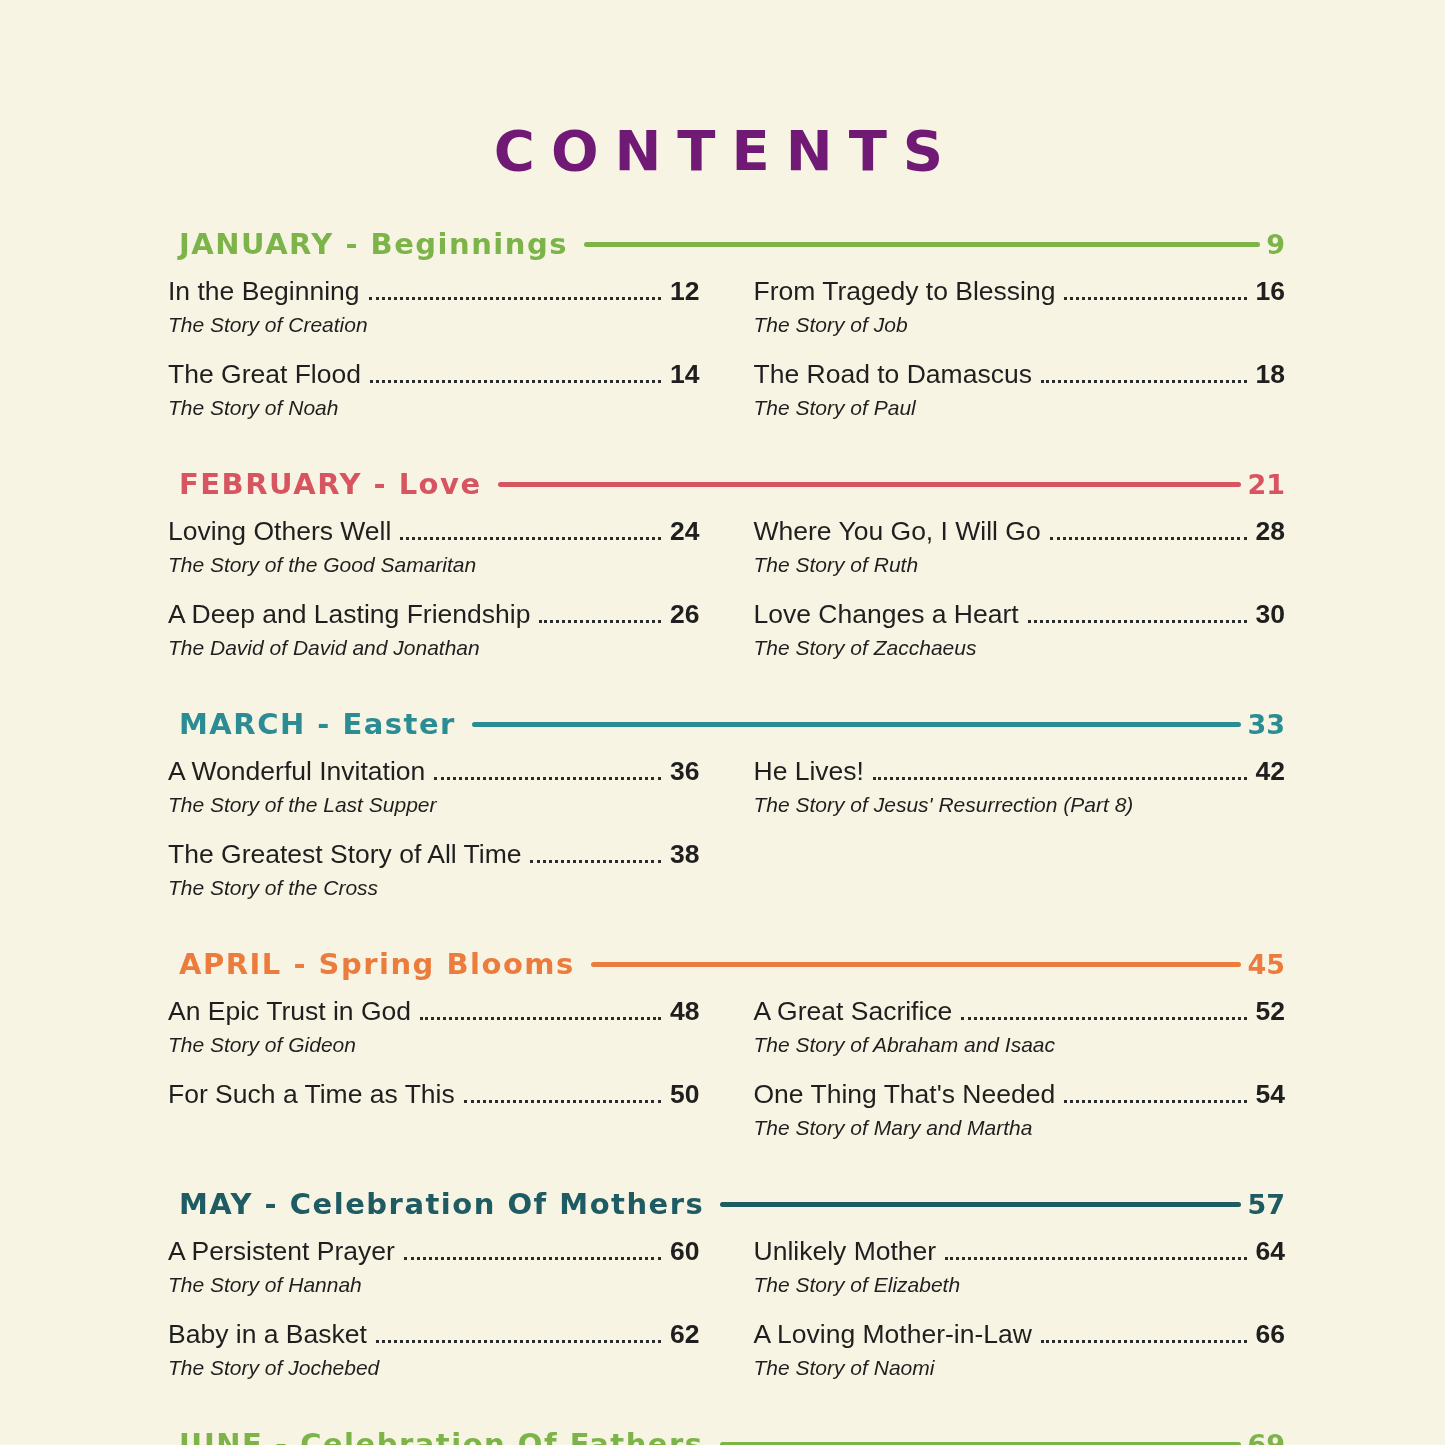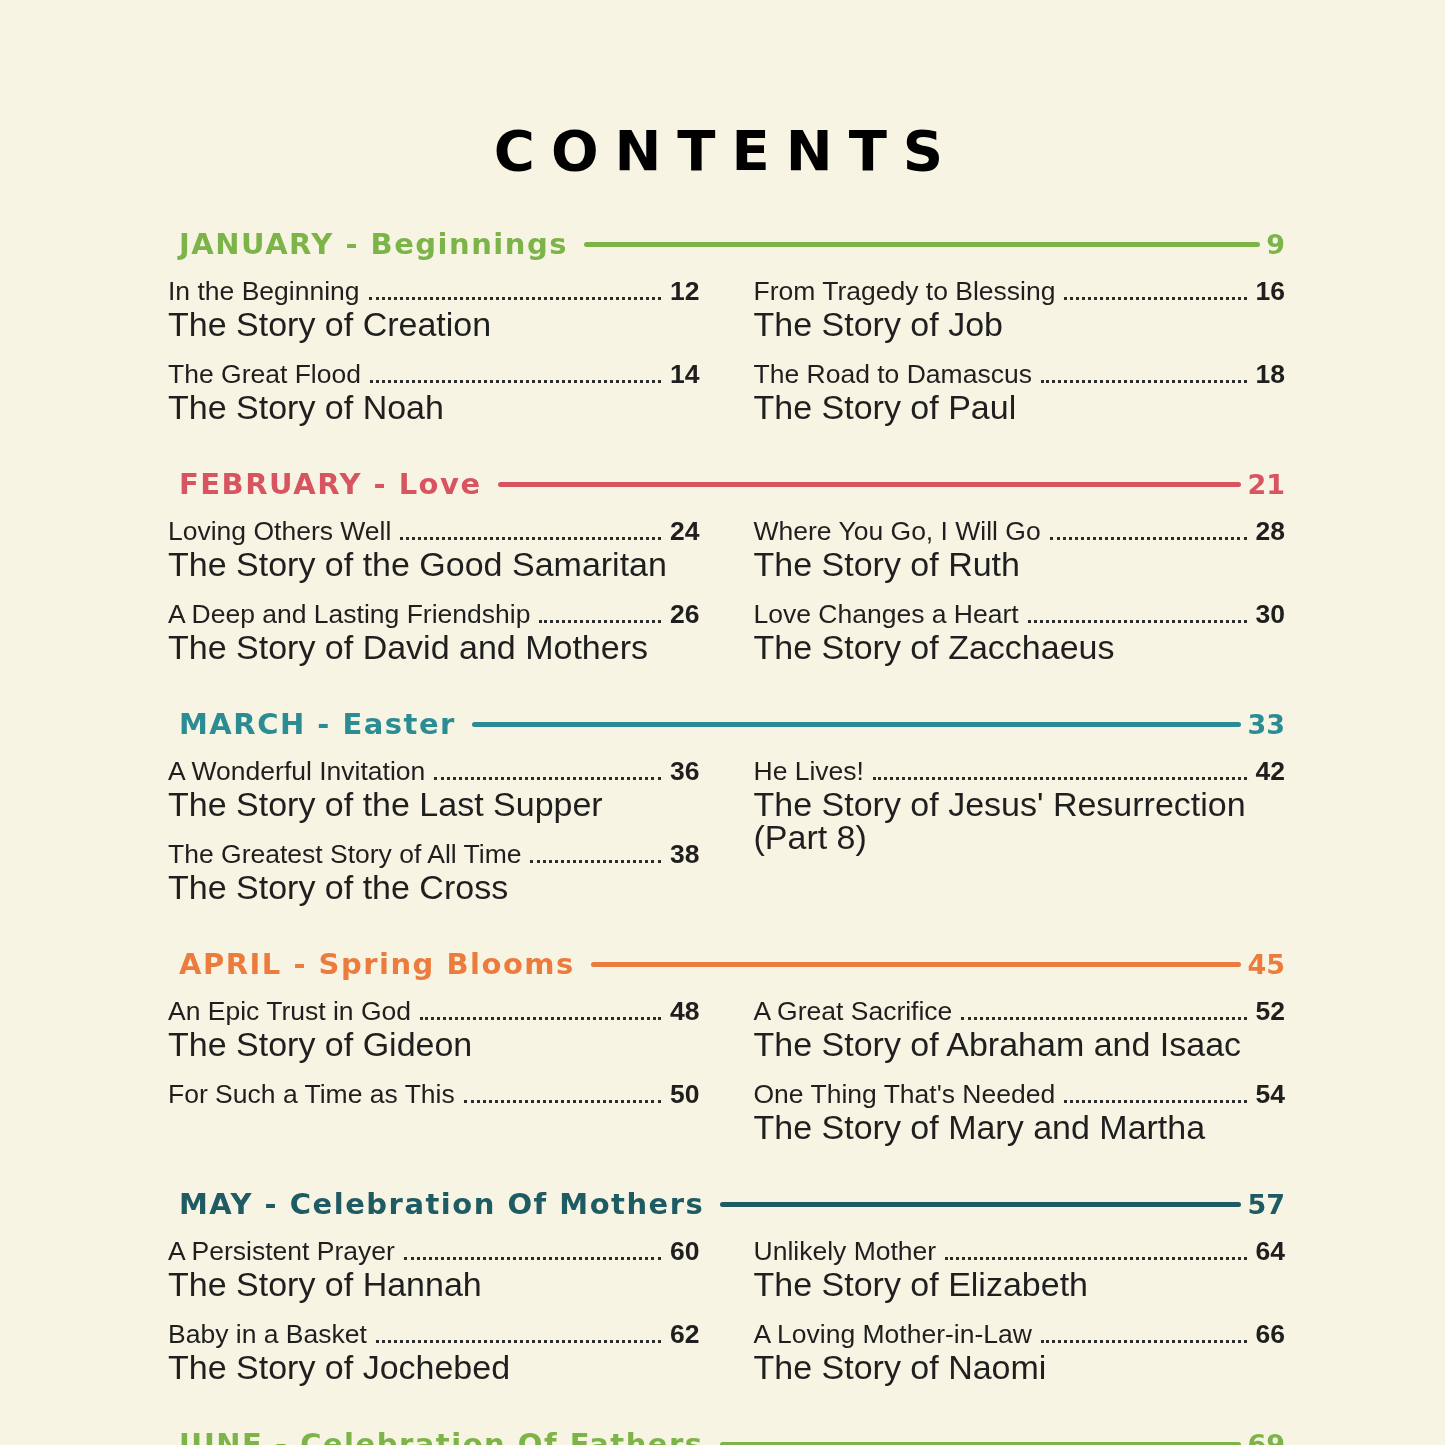--- a/index.html
+++ b/index.html
@@ -14,21 +14,21 @@
     box-sizing:border-box;
     width:1445px;height:1445px;
     padding:118px 160px 0 168px;
   }
   .toc-title{
     text-align:center;
     font-family:"DejaVu Sans", sans-serif;
     font-weight:700;
     font-size:56px;
     letter-spacing:16px;
-    color:#000000;
+    color:#701a75;
     margin:0 0 44px 0;
   }
   .toc-section{margin-bottom:8px;}
   .section-heading{
     display:flex;
     align-items:center;
     margin:26px 0 14px 11px;
   }
   .section-heading .heading-label{
     font-family:"DejaVu Sans", sans-serif;
@@ -71,21 +71,22 @@
     height:0;
     border-bottom:3.5px dotted #2b2b2b;
     margin:0 9px 8px 9px;
     min-width:14px;
   }
   .entry-page{
     font-weight:700;
     white-space:nowrap;
   }
   .entry-subtitle{
-    font-size:34px;
+    font-style:italic;
+    font-size:21px;
     line-height:33px;
   }
 </style>
 </head>
 <body>
 
 <div class="page">
   <h1 class="toc-title">CONTENTS</h1>
   <div>
   <section class="toc-section" style="--sec-color: #7cb44a;">
@@ -152,21 +153,21 @@
     </div>
     <div class="entry-subtitle">The Story of the Good Samaritan</div>
   </div>
 
   <div class="toc-entry">
     <div class="entry-line">
       <span class="entry-title">A Deep and Lasting Friendship</span>
       <span class="entry-leader"></span>
       <span class="entry-page">26</span>
     </div>
-    <div class="entry-subtitle">The Story of David and Mothers</div>
+    <div class="entry-subtitle">The David of David and Jonathan</div>
   </div>
 </div>
       <div class="toc-column">
   <div class="toc-entry">
     <div class="entry-line">
       <span class="entry-title">Where You Go, I Will Go</span>
       <span class="entry-leader"></span>
       <span class="entry-page">28</span>
     </div>
     <div class="entry-subtitle">The Story of Ruth</div>

